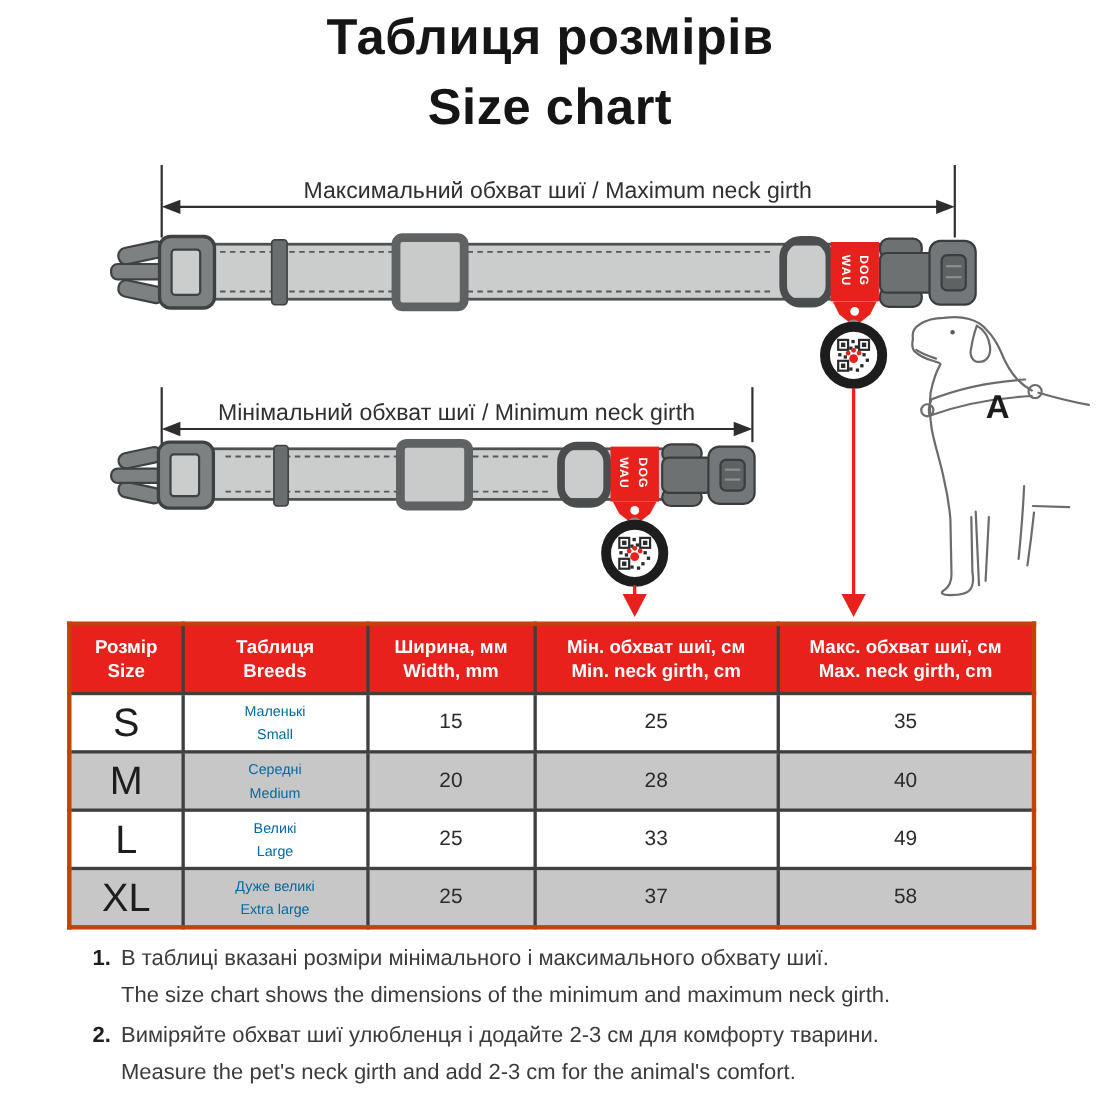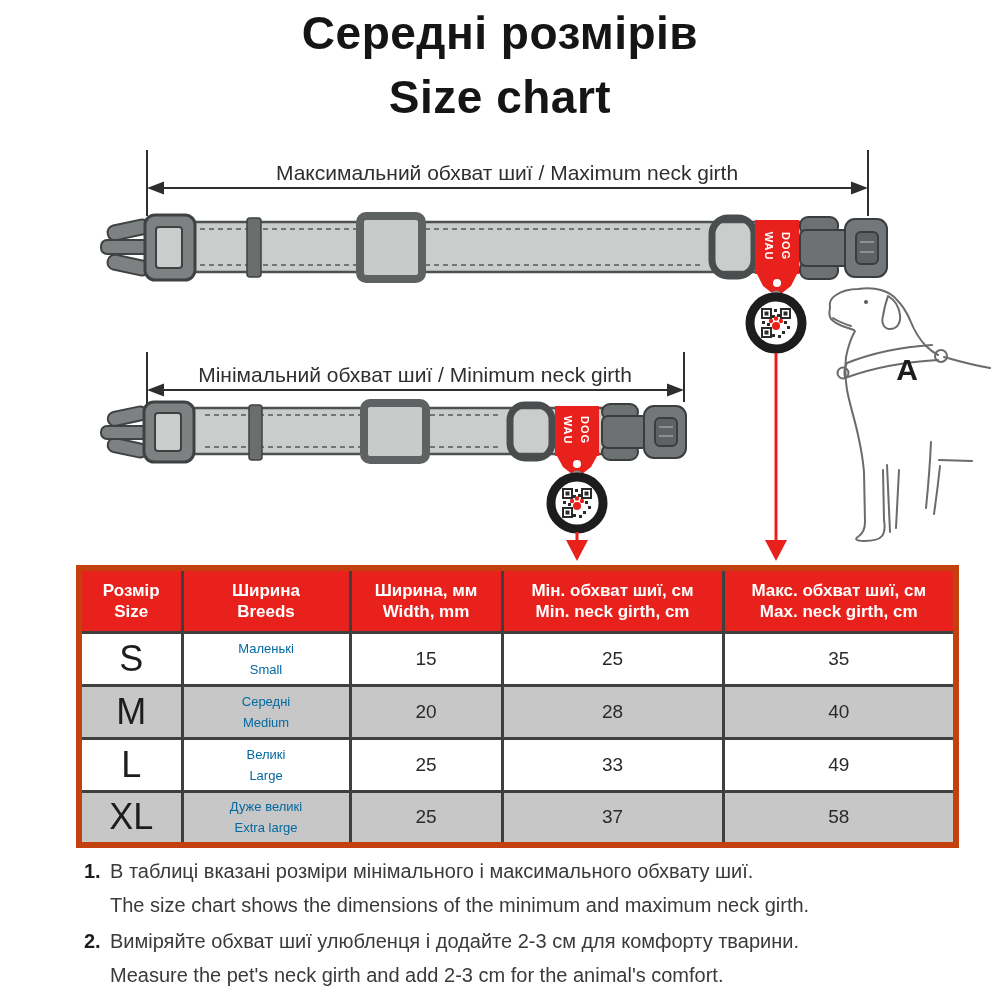--- a/index.html
+++ b/index.html
@@ -9,41 +9,41 @@
          font-size:46px;line-height:62px;letter-spacing:0.5px;}
   #title-line1{top:2px;}
   #title-line2{top:66px;text-align:center;}
   #diagram-svg{position:absolute;left:0;top:140px;}
   svg text{font-family:"Liberation Sans",sans-serif;}
   .measure-label{font-size:21px;font-weight:500;fill:#2f2f2f;}
   .brand-text{font-size:11px;font-weight:700;fill:#ffffff;letter-spacing:1px;}
   .dog-line{fill:none;stroke:#6b6b6b;stroke-width:2;stroke-linecap:round;stroke-linejoin:round;}
   .marker-a{font-size:30px;font-weight:700;fill:#1c1c1c;}
 
-  #size-table{position:absolute;left:76px;top:565px;width:877px;border-collapse:collapse;
-              table-layout:fixed;border:6px solid #c2410c;}
+  #size-table{position:absolute;left:61px;top:565px;width:877px;border-collapse:collapse;
+              table-layout:fixed;border:4px solid #c2410c;}
   #size-table th,#size-table td{border:3px solid #3f3f3f;text-align:center;vertical-align:middle;padding:0;}
   #size-table th{background:#e8211c;color:#ffffff;font-size:17px;font-weight:700;line-height:21px;height:60px;}
   #size-table tr.row{height:53px;background:#ffffff;}
   #size-table tr.row.alt{background:#c7c7c7;}
   td.size-cell{font-size:36px;font-weight:400;color:#1d1d1d;}
   td.breed-cell{text-align:left;padding-left:24px;font-size:13px;line-height:21px;color:#0369a1;}
   td.num-cell{font-size:19px;color:#2a2a2a;}
 
   #notes{position:absolute;left:84px;top:854px;width:890px;color:#3a3a3a;font-size:20px;}
   .note{display:flex;margin-bottom:2px;}
   .note-num{font-weight:700;color:#1d1d1d;width:26px;flex:none;line-height:34px;}
   .note-lines div{line-height:34px;}
 </style>
 </head>
 <body>
 
 <div id="canvas">
 
-  <div class="title" id="title-line1">Середні розмірів</div>
+  <div class="title" id="title-line1">Таблиця розмірів</div>
   <div class="title" id="title-line2">Size chart</div>
 
   <svg id="diagram-svg" width="1000" height="425" viewBox="0 0 1000 425">
     <defs>
       <g id="qr-tag">
         <circle cx="0" cy="-26" r="5" fill="none" stroke="#8a8d8e" stroke-width="3"></circle>
         <circle cx="0" cy="0" r="26" fill="#ffffff" stroke="#1d1d1d" stroke-width="9"></circle>
         <rect x="-14" y="-14" width="9" height="9" fill="none" stroke="#2a2a2a" stroke-width="2"></rect>
         <rect x="5" y="-14" width="9" height="9" fill="none" stroke="#2a2a2a" stroke-width="2"></rect>
         <rect x="-14" y="5" width="9" height="9" fill="none" stroke="#2a2a2a" stroke-width="2"></rect>
@@ -190,21 +190,21 @@
       <col style="width:221px">
         <col style="width:233px">
     </colgroup>
     <tbody>
         <tr>
       <th>
         <div>Розмір</div>
         <div>Size</div>
       </th>
       <th>
-        <div>Ширина</div>
+        <div>Таблиця</div>
         <div>Breeds</div>
       </th>
       <th>
         <div>Ширина, мм</div>
         <div>Width, mm</div>
       </th>
       <th>
         <div>Мін. обхват шиї, см</div>
         <div>Min. neck girth, cm</div>
       </th>

